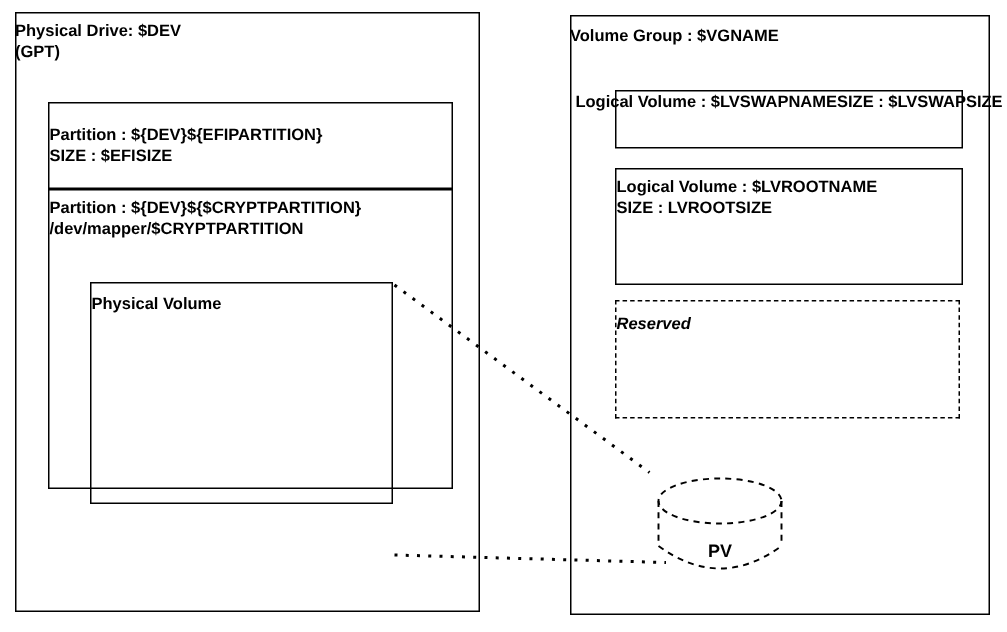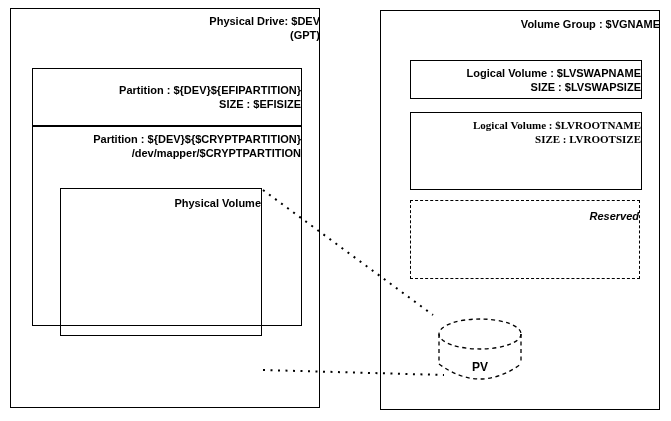--- a/index.html
+++ b/index.html
@@ -19,36 +19,36 @@
     position: absolute;
     border: 1.5px solid #000;
     background: transparent;
     box-sizing: border-box;
   }
   .label {
     font-size: 11px;
     line-height: 14px;
     font-weight: bold;
     color: #000;
-    text-align: right;
+    text-align: left;
     white-space: nowrap;
   }
   
   .outer-left   { left: 10px;  top: 8px;   width: 310px; height: 400px; }
   .title-block-left { position: absolute; left: 10px; top: 14px; width: 310px; }
   .efi-box      { left: 32px;  top: 68px;  width: 270px; height: 58px;
                   display: flex; flex-direction: column; justify-content: center; }
   .crypt-box    { left: 32px;  top: 126px; width: 270px; height: 200px; padding-top: 5px; }
   .pv-box       { left: 60px;  top: 188px; width: 202px; height: 148px; padding-top: 7px; }
   
   .outer-right  { left: 380px; top: 10px;  width: 280px; height: 400px; }
   .title-block-right { position: absolute; left: 380px; top: 17px; width: 280px; }
   .swap-box     { left: 410px; top: 60px;  width: 232px; height: 39px;
-                  display: flex; flex-direction: column; justify-content: center; }
-  .root-box     { left: 410px; top: 112px; width: 232px; height: 78px; padding-top: 5px; font-family: Liberation Serif, serif; }
+                  display: flex; flex-direction: row; justify-content: center; }
+  .root-box     { left: 410px; top: 112px; width: 232px; height: 78px; padding-top: 5px; }
   .reserved-box { left: 410px; top: 200px; width: 230px; height: 79px;
                   border: 1.5px dashed #000; padding-top: 8px; font-style: italic; }
   .overlay {
     position: absolute;
     left: 0; top: 0;
     width: 671px; height: 421px;
     pointer-events: none;
   }
   .svg-label {
     font-family: "Liberation Sans", sans-serif;

